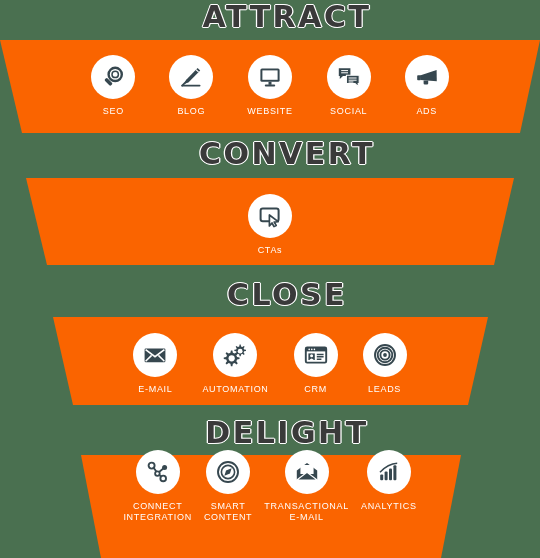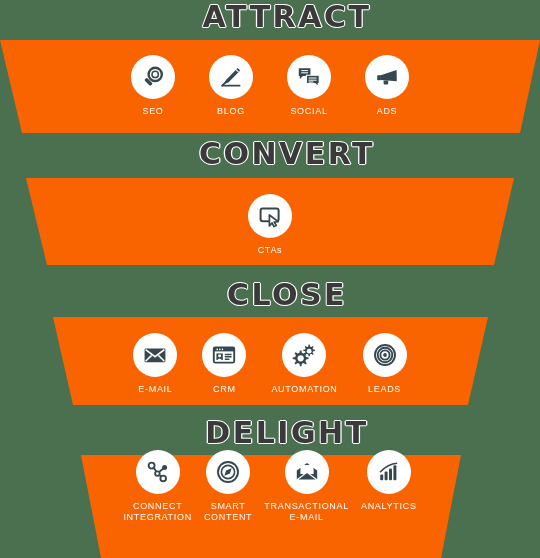--- a/index.html
+++ b/index.html
@@ -128,20 +128,31 @@
           <svg width="26" height="26" viewBox="0 0 26 26" fill="none">
             <path d="M19.6 4.0 L22.2 6.6 L10.4 18.4 L6.6 19.8 L8.0 16.0 Z" fill="#36474f"></path>
             <path d="M18.0 5.6 L20.6 8.2" stroke="#ffffff" stroke-width="1.1"></path>
             <path d="M4.2 21.6 L21.6 21.6" stroke="#36474f" stroke-width="1.8" stroke-linecap="round"></path>
             <path d="M4.2 21.6 L9.6 16.2" stroke="#36474f" stroke-width="1.8" stroke-linecap="round"></path>
           </svg>
         </div>
         <div class="icon-label">BLOG</div>
       </div>
 
+      <div class="icon-cell">
+        <div class="icon-circle">
+          <svg width="26" height="26" viewBox="0 0 26 26" fill="none">
+            <rect x="3.4" y="4.4" width="19.2" height="13.4" rx="1.6" fill="#36474f"></rect>
+            <rect x="5.4" y="6.4" width="15.2" height="9.4" fill="#ffffff"></rect>
+            <rect x="11.5" y="17.8" width="3.0" height="3.0" fill="#36474f"></rect>
+            <rect x="7.8" y="20.4" width="10.4" height="2.0" rx="1" fill="#36474f"></rect>
+          </svg>
+        </div>
+        <div class="icon-label">WEBSITE</div>
+      </div>
 
       <div class="icon-cell">
         <div class="icon-circle">
           <svg width="26" height="26" viewBox="0 0 26 26" fill="none">
             <path d="M2.8 4.2 H14.4 V12.0 H7.0 L3.8 15.0 V12.0 H2.8 Z" fill="#36474f"></path>
             <path d="M5.2 6.6 H12.0 M5.2 8.8 H12.0" stroke="#ffffff" stroke-width="1.0"></path>
             <path d="M10.4 11.2 H23.2 V19.6 H22.2 V22.6 L19.0 19.6 H10.4 Z" fill="#36474f" stroke="#ffffff" stroke-width="1.1"></path>
             <path d="M12.6 14.0 H20.6 M12.6 16.2 H20.6 M12.6 18.0 H17.4" stroke="#ffffff" stroke-width="1.0"></path>
           </svg>
         </div>
@@ -203,55 +214,55 @@
 
       <div class="icon-cell">
         <div class="icon-circle">
           <svg width="26" height="26" viewBox="0 0 26 26" fill="none">
             <rect x="2.6" y="6.6" width="20.8" height="13.6" rx="1.2" fill="#36474f"></rect>
             <path d="M3.6 7.6 L13.0 14.6 L22.4 7.6" stroke="#ffffff" stroke-width="1.7" fill="none"></path>
             <path d="M3.6 19.2 L9.6 13.4 M22.4 19.2 L16.4 13.4" stroke="#ffffff" stroke-width="1.5"></path>
           </svg>
         </div>
         <div class="icon-label">E-MAIL</div>
+      </div>
+
+      <div class="icon-cell">
+        <div class="icon-circle">
+          <svg width="26" height="26" viewBox="0 0 26 26" fill="none">
+            <g fill="#36474f">
+              <path d="M17.6 2.6 l1.1 0 .35 1.8 1.3 .55 1.5-1.05 .8 .8 -1.05 1.5 .55 1.3 1.8 .35 0 1.1 -1.8 .35 -.55 1.3 1.05 1.5 -.8 .8 -1.5-1.05 -1.3 .55 -.35 1.8 -1.1 0 -.35-1.8 -1.3-.55 -1.5 1.05 -.8-.8 1.05-1.5 -.55-1.3 -1.8-.35 0-1.1 1.8-.35 .55-1.3 -1.05-1.5 .8-.8 1.5 1.05 1.3-.55 Z"></path>
+            </g>
+            <circle cx="18.15" cy="9.2" r="2.4" fill="#ffffff"></circle>
+            <g fill="#36474f">
+              <path d="M8.9 8.4 l1.5 0 .48 2.45 1.75 .75 2.05-1.43 1.08 1.08 -1.43 2.05 .75 1.75 2.45 .48 0 1.5 -2.45 .48 -.75 1.75 1.43 2.05 -1.08 1.08 -2.05-1.43 -1.75 .75 -.48 2.45 -1.5 0 -.48-2.45 -1.75-.75 -2.05 1.43 -1.08-1.08 1.43-2.05 -.75-1.75 -2.45-.48 0-1.5 2.45-.48 .75-1.75 -1.43-2.05 1.08-1.08 2.05 1.43 1.75-.75 Z"></path>
+            </g>
+            <circle cx="9.65" cy="16.3" r="3.1" fill="#ffffff"></circle>
+          </svg>
+        </div>
+        <div class="icon-label">AUTOMATION</div>
       </div>
 
       <div class="icon-cell">
         <div class="icon-circle">
           <svg width="26" height="26" viewBox="0 0 26 26" fill="none">
             <rect x="2.8" y="5.4" width="20.4" height="15.2" rx="1.3" stroke="#36474f" stroke-width="1.9" fill="none"></rect>
             <rect x="2.8" y="5.4" width="20.4" height="4.0" fill="#36474f"></rect>
             <circle cx="6.2" cy="7.4" r="0.8" fill="#ffffff"></circle>
             <circle cx="8.8" cy="7.4" r="0.8" fill="#ffffff"></circle>
             <circle cx="11.4" cy="7.4" r="0.8" fill="#ffffff"></circle>
             <rect x="5.4" y="11.4" width="6.4" height="6.6" fill="#36474f"></rect>
             <circle cx="8.6" cy="13.7" r="1.5" fill="#ffffff"></circle>
             <path d="M6.4 18.0 Q8.6 14.9 10.8 18.0 Z" fill="#ffffff"></path>
             <path d="M13.8 12.4 H20.6 M13.8 14.8 H20.6 M13.8 17.2 H18.4" stroke="#36474f" stroke-width="1.5"></path>
           </svg>
         </div>
         <div class="icon-label">CRM</div>
       </div>
 
-      <div class="icon-cell">
-        <div class="icon-circle">
-          <svg width="26" height="26" viewBox="0 0 26 26" fill="none">
-            <g fill="#36474f">
-              <path d="M17.6 2.6 l1.1 0 .35 1.8 1.3 .55 1.5-1.05 .8 .8 -1.05 1.5 .55 1.3 1.8 .35 0 1.1 -1.8 .35 -.55 1.3 1.05 1.5 -.8 .8 -1.5-1.05 -1.3 .55 -.35 1.8 -1.1 0 -.35-1.8 -1.3-.55 -1.5 1.05 -.8-.8 1.05-1.5 -.55-1.3 -1.8-.35 0-1.1 1.8-.35 .55-1.3 -1.05-1.5 .8-.8 1.5 1.05 1.3-.55 Z"></path>
-            </g>
-            <circle cx="18.15" cy="9.2" r="2.4" fill="#ffffff"></circle>
-            <g fill="#36474f">
-              <path d="M8.9 8.4 l1.5 0 .48 2.45 1.75 .75 2.05-1.43 1.08 1.08 -1.43 2.05 .75 1.75 2.45 .48 0 1.5 -2.45 .48 -.75 1.75 1.43 2.05 -1.08 1.08 -2.05-1.43 -1.75 .75 -.48 2.45 -1.5 0 -.48-2.45 -1.75-.75 -2.05 1.43 -1.08-1.08 1.43-2.05 -.75-1.75 -2.45-.48 0-1.5 2.45-.48 .75-1.75 -1.43-2.05 1.08-1.08 2.05 1.43 1.75-.75 Z"></path>
-            </g>
-            <circle cx="9.65" cy="16.3" r="3.1" fill="#ffffff"></circle>
-          </svg>
-        </div>
-        <div class="icon-label">AUTOMATION</div>
-      </div>
-
 
       <div class="icon-cell">
         <div class="icon-circle">
           <svg width="26" height="26" viewBox="0 0 26 26" fill="none">
             <circle cx="13" cy="13" r="10.0" stroke="#36474f" stroke-width="1.9" fill="none"></circle>
             <circle cx="13" cy="13" r="7.3" stroke="#36474f" stroke-width="1.9" fill="none"></circle>
             <circle cx="13" cy="13" r="4.6" stroke="#36474f" stroke-width="1.9" fill="none"></circle>
             <circle cx="13" cy="13" r="1.9" fill="#36474f"></circle>
           </svg>
         </div>

